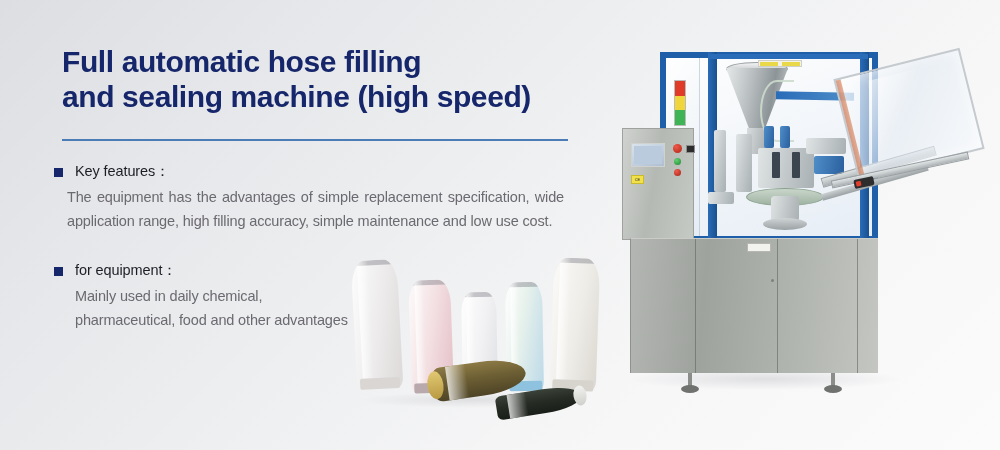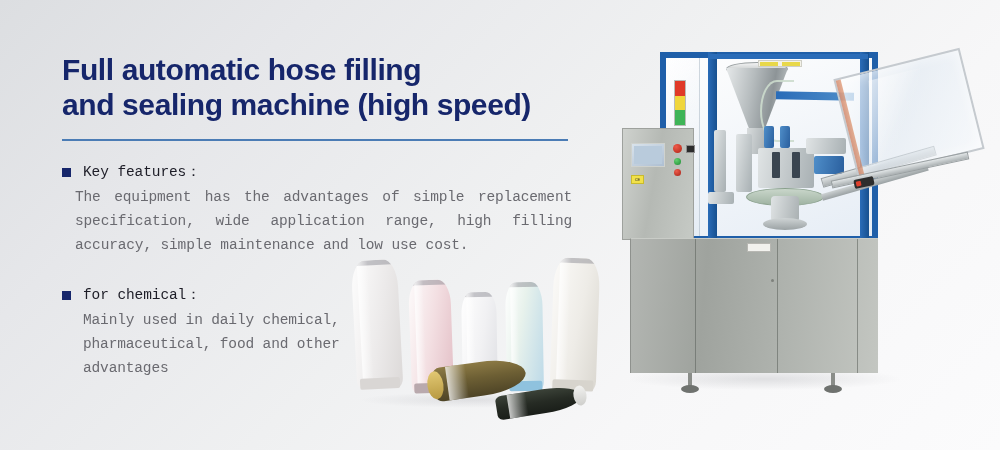--- a/index.html
+++ b/index.html
@@ -6,37 +6,37 @@
   html, body { width:1000px; height:450px; overflow:hidden; }
   body {
     font-family:"Liberation Sans", sans-serif;
     background:
       linear-gradient(135deg, #dcdee1 0%, #e6e7ea 22%, #eff0f1 48%, #f7f7f8 72%, #fbfbfc 100%);
     position:relative;
   }
   #banner { position:absolute; inset:0; }
 
   
-  .text-col { position:absolute; left:62px; top:52px; width:520px; }
+  .text-col { position:absolute; left:62px; top:44px; width:520px; }
 
   .title {
     font-size:30px;
     line-height:35px;
     font-weight:bold;
     color:#16266b;
     letter-spacing:-0.4px;
     white-space:pre-line;
   }
 
   .divider {
     position:absolute; left:62px; top:139px; width:506px; height:2px;
     background:#4b7cb5;
   }
 
-  .features { position:absolute; left:62px; top:162px; width:530px;font-family:Liberation Mono, monospace; }
+  .features { position:absolute; left:54px; top:162px; width:530px; }
 
   .feature-block { position:relative; }
   .feature-block + .feature-block { margin-top:28px; }
 
   .bullet-row { display:flex; align-items:center; }
   .bullet {
     width:9px; height:9px; background:#16266b; flex:0 0 auto;
     margin-right:12px; margin-top:1px;
   }
   .bullet-label {
@@ -333,21 +333,21 @@
       <div class="bullet-row">
         <span class="bullet"></span>
         <span class="bullet-label">Key features：</span>
       </div>
       <p class="feature-body justify">The equipment has the advantages of simple replacement specification, wide application range, high filling accuracy, simple maintenance and low use cost.</p>
     </div>
 
     <div class="feature-block">
       <div class="bullet-row">
         <span class="bullet"></span>
-        <span class="bullet-label">for chemical：</span>
+        <span class="bullet-label">for equipment：</span>
       </div>
       <p class="feature-body narrow">Mainly used in daily chemical, pharmaceutical, food and other advantages</p>
     </div>
 
   </div>
 
   <div class="tubes">
     <div class="tube-shadow"></div>
 
     <div class="tube" id="tube-1">

